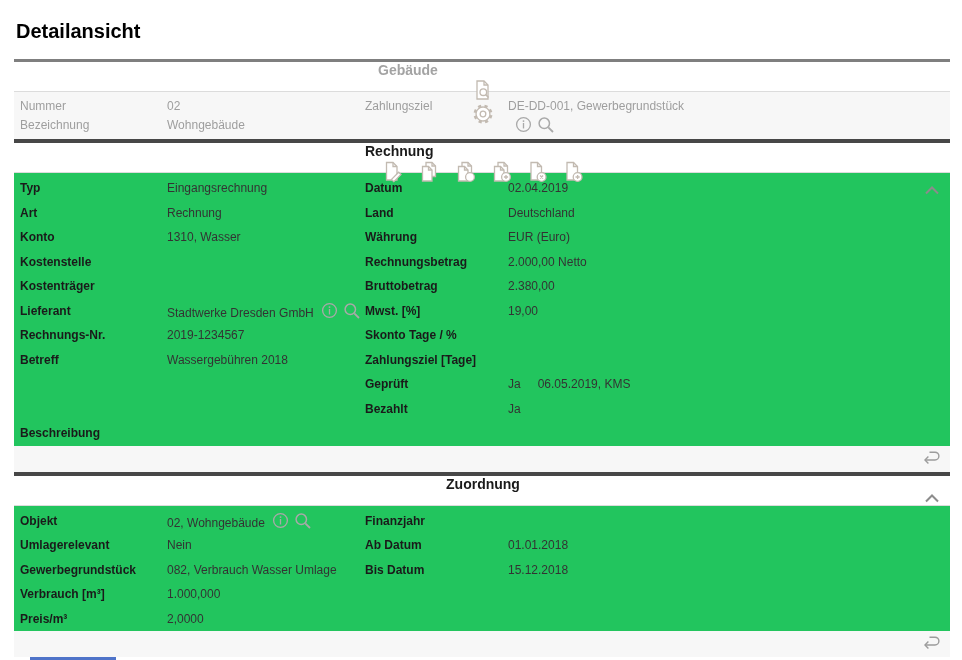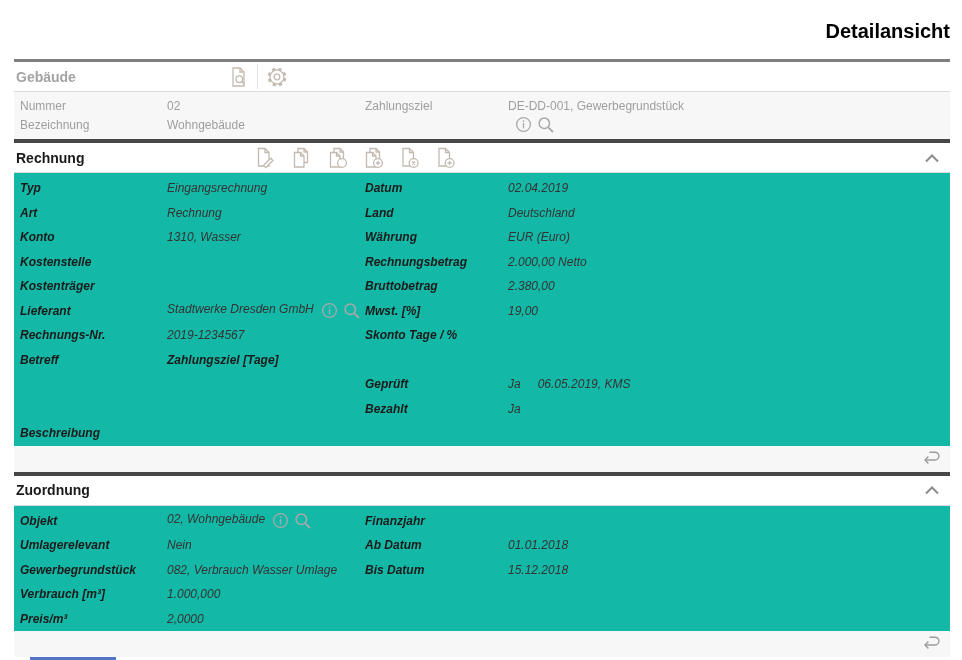--- a/index.html
+++ b/index.html
@@ -6,49 +6,49 @@
   html, body { width: 962px; height: 660px; overflow: hidden; }
   body {
     font-family: "Liberation Sans", sans-serif;
     font-size: 12px;
     color: #333;
     background: #fff;
     position: relative;
   }
   .wrap { margin: 0 12px 0 14px; }
 
-  .page-title { font-size: 20px; font-weight: bold; color: #000; padding: 20px 0 16px 2px; text-align: right; }
+  .page-title { font-size: 20px; font-weight: bold; color: #000; padding: 20px 0 16px 2px; }
 
   .hr-mid    { height: 3px; background: #7f7f7f; }
   .hr-dark   { height: 4px; background: #474747; }
   .hr-light  { height: 1px; background: #dcdcdc; }
 
-  .sec-head { display: flex; align-items: center; height: 29px; background: #fff; padding-left: 2px; }
+  .sec-head { display: flex; align-items: center; height: 29px; background: #fff; padding-left: 2px; flex-direction: column; }
   .sec-title { font-size: 14px; font-weight: bold; color: #1a1a1a; }
   .sec-title.gray { color: #a3a3a3; }
   .g-title { width: 210px; }
   .r-title { width: 236px; }
 
   .toolbar { display: flex; align-items: center; gap: 11px; }
   .icon-btn { width: 25px; height: 25px; display: flex; align-items: center; justify-content: center; cursor: pointer; }
   .vsep { width: 1px; height: 25px; background: #e2e2e2; margin: 0 6px; }
   .chev { margin-left: auto; margin-right: 9px; cursor: pointer; display: flex; align-items: center; }
 
-  .sec-body { background: #14b8a6; font-style: italic; }
+  .sec-body { background: #22c55e; }
 
   .frow {
     display: grid;
     grid-template-columns: 147px 198px 143px 1fr;
     min-height: 24.5px;
     align-items: center;
     padding-left: 6px;
   }
   .frow.gap { }
   .lbl { font-weight: bold; color: #1a1a1a; }
-  .val { color: #333; display: flex; align-items: flex-start; }
+  .val { color: #333; display: flex; align-items: flex-end; }
   .extra { margin-left: 17px; }
   .inline-icons { display: inline-flex; align-items: center; gap: 5px; margin-left: 7px; }
   .mini-icon { display: inline-flex; cursor: pointer; }
 
   .gebaeude-body { padding: 4px 0 5px 0; background: #f7f7f7; }
   .gebaeude-body .frow { min-height: 19px; }
   .gebaeude-body .lbl, .gebaeude-body .val { font-weight: normal; color: #9e9e9e; }
 
   .rech-body { padding-top: 3px; }
   .zuord-body { padding-top: 3px; }
@@ -269,20 +269,23 @@
         <div class="val">
           <span>2019-1234567</span>
         </div>
         <div class="lbl"><span>Skonto Tage / %</span></div>
         <div class="val">
           <span></span>
         </div>
       </div>
       <div class="frow">
         <div class="lbl"><span>Betreff</span></div>
+        <div class="val">
+          <span>Wassergebühren 2018</span>
+        </div>
         <div class="lbl"><span>Zahlungsziel [Tage]</span></div>
         <div class="val">
           <span></span>
         </div>
       </div>
       <div class="frow gap">
         <div class="lbl"><span></span></div>
         <div class="val">
           <span></span>
         </div>

